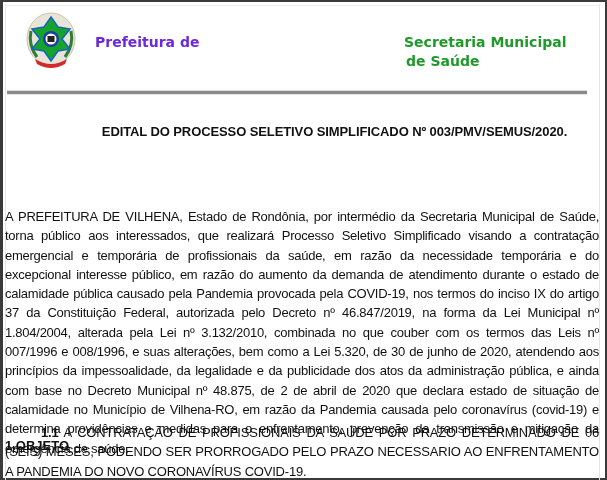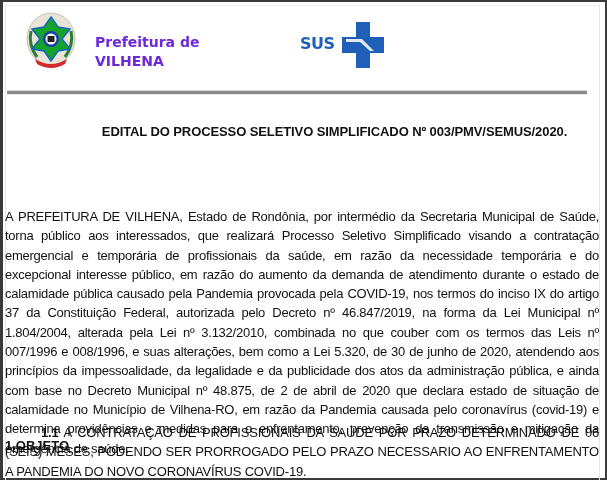--- a/index.html
+++ b/index.html
@@ -77,32 +77,27 @@
     <path d="M6 20 Q3 34 12 46" stroke="#2e7d32" stroke-width="3" fill="none"></path>
     <path d="M46 20 Q49 34 40 46" stroke="#2e7d32" stroke-width="3" fill="none"></path>
     <path d="M26 6 L33 16 L45 18 L37 28 L45 38 L33 40 L26 50 L19 40 L7 38 L15 28 L7 18 L19 16 Z" fill="#16a329" stroke="#1565c0" stroke-width="1.5"></path>
     <circle cx="26" cy="28" r="8" fill="#1a3fa8"></circle>
     <circle cx="26" cy="28" r="5.5" fill="#ffffff"></circle>
     <rect x="22.5" y="25" width="7" height="6" fill="#222"></rect>
     <path d="M10 48 Q26 58 42 48 L40 53 Q26 61 12 53 Z" fill="#d12b2b"></path>
   </svg>
   <div class="pref-text">
     <div>Prefeitura de</div>
-    <div>VILHENA</div>
   </div>
 
-  <div class="sus-logo">
-    <span class="sus-word">SUS</span>
-    <svg style="position:absolute;left:40px;top:0;" width="46" height="50" viewBox="0 0 46 50">
-      <rect x="16" y="2" width="14" height="46" fill="#1f5fb8"></rect>
-      <rect x="2" y="17" width="42" height="16" fill="#1f5fb8"></rect>
-      <path d="M6 19 L22 19 L34 31 L30 31 L20 22 L6 22 Z" fill="#ffffff" opacity="0.85"></path>
-    </svg>
+
+  <div class="sec-text">
+    <div>Secretaria Municipal</div>
+    <div style="padding-left:2px;">de Saúde</div>
   </div>
-
 </div>
 
 <div class="rule" style="width:580px;"></div>
 
 <div class="title">EDITAL DO PROCESSO SELETIVO SIMPLIFICADO Nº 003/PMV/SEMUS/2020.</div>
 
 <div class="body-text">A PREFEITURA  DE VILHENA, Estado de Rondônia, por intermédio da Secretaria Municipal de Saúde, torna público aos interessados, que realizará Processo Seletivo Simplificado visando a contratação emergencial e temporária de profissionais da saúde, em razão da necessidade temporária e do excepcional interesse público, em razão do aumento da demanda de atendimento durante o estado de calamidade pública causado pela Pandemia provocada pela COVID-19, nos termos do inciso IX do artigo 37 da Constituição Federal, autorizada pelo Decreto nº 46.847/2019, na forma da Lei Municipal nº 1.804/2004, alterada pela Lei nº 3.132/2010, combinada no que couber com os termos das Leis nº 007/1996 e 008/1996, e suas alterações, bem como a Lei 5.320, de 30 de junho de 2020,  atendendo aos princípios da impessoalidade, da legalidade e da publicidade dos atos da administração pública, e ainda com base no Decreto Municipal nº 48.875, de 2 de abril de 2020 que declara estado de situação de calamidade no Município de Vilhena-RO, em razão da Pandemia causada pelo coronavírus (covid-19) e determina providências e medidas para o enfrentamento, prevenção da transmissão e mitigação da emergência de saúde.</div>
 
 <div class="section-head">1.OBJETO</div>
 

